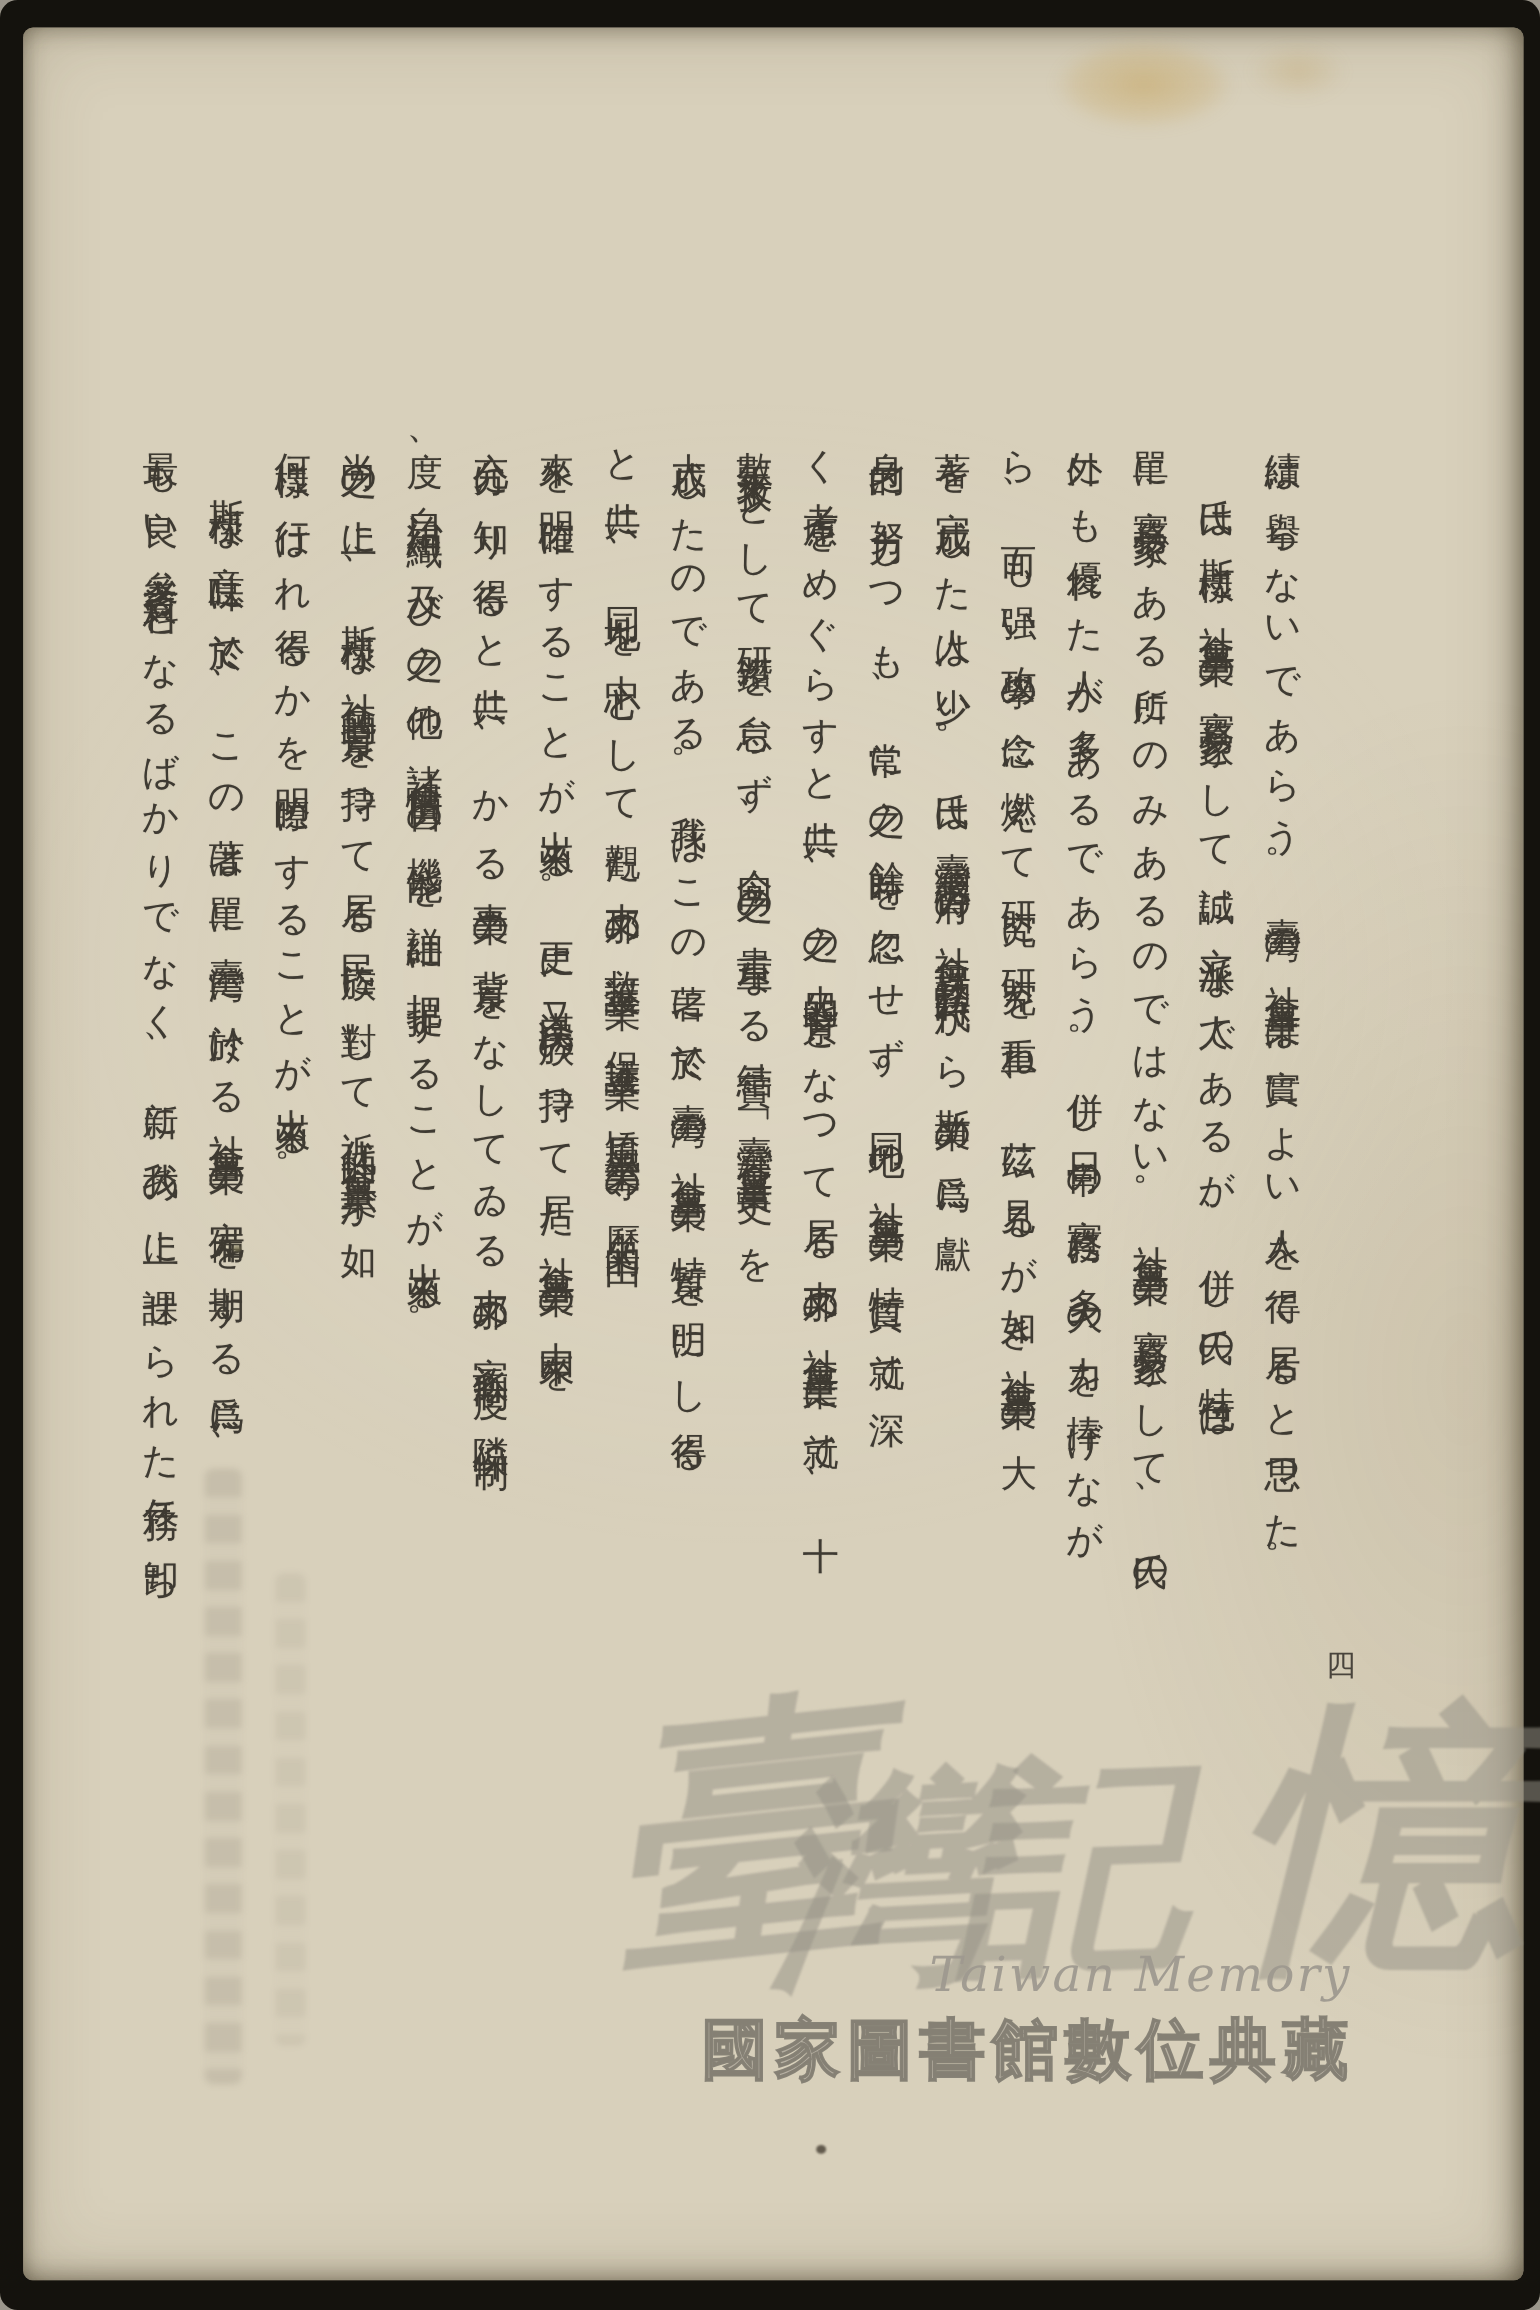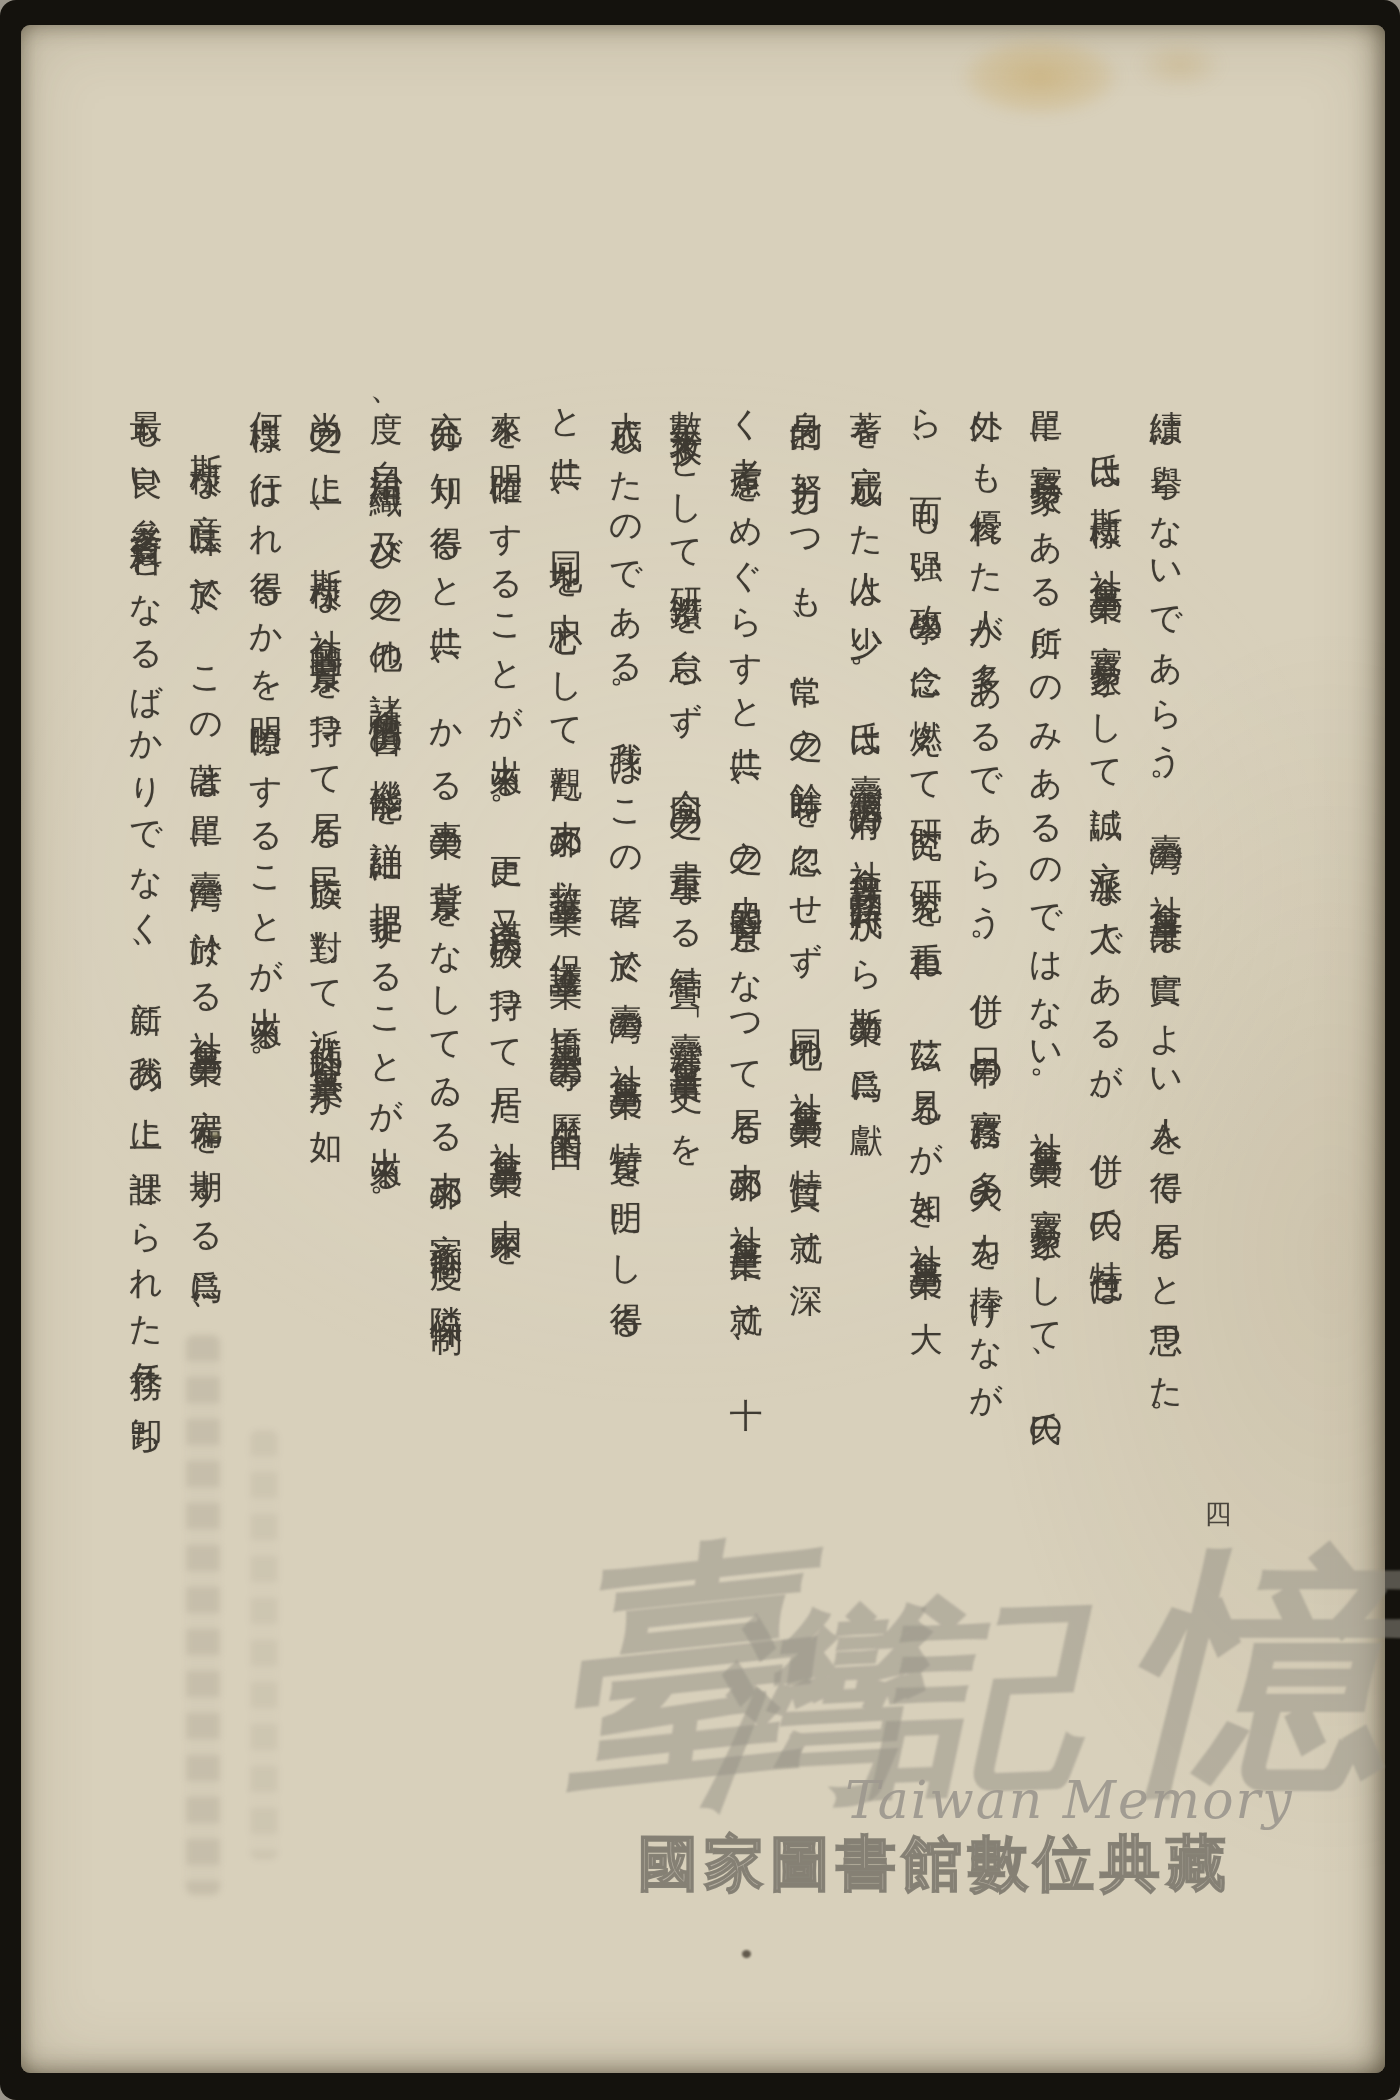--- a/index.html
+++ b/index.html
@@ -27,21 +27,21 @@
   .page-number{position:absolute;left:1200px;top:1482px;font-size:27px;color:#49443c;z-index:2;
         writing-mode:vertical-rl;text-orientation:upright;}
   
   .wm{position:absolute;z-index:5;pointer-events:none;}
   .wm-cal span{position:absolute;font-style:italic;font-weight:bold;color:rgba(150,145,135,.52);
         filter:blur(1px);line-height:1;}
   .wm-c0{left:552px;top:1540px;font-size:252px;transform:rotate(-6deg);}
   .wm-c1{left:698px;top:1606px;font-size:206px;transform:rotate(-3deg);}
   .wm-c2{left:870px;top:1592px;font-size:206px;transform:rotate(-2deg);}
   .wm-c3{left:1126px;top:1542px;font-size:258px;}
-  .wm-en{left:845px;top:1770px;font-size:52px;font-style:italic;color:rgba(158,153,143,.95);
+  .wm-en{left:845px;top:1770px;font-size:44px;font-style:italic;color:rgba(158,153,143,.95);
         letter-spacing:2px;filter:blur(.4px);}
   .wm-lib{left:638px;top:1824px;font-size:60px;font-weight:bold;letter-spacing:6px;
         color:rgba(173,167,155,.82);-webkit-text-stroke:1.5px rgba(128,123,112,.9);filter:blur(.3px);}
   
   .ghost{position:absolute;z-index:1;filter:blur(3px);border-radius:8px;
         background:repeating-linear-gradient(to bottom, rgba(110,102,88,.16) 0 26px, rgba(110,102,88,.03) 26px 42px);}
   .ghost1{left:186px;top:1335px;width:34px;height:560px;}
   .ghost2{left:250px;top:1430px;width:28px;height:430px;opacity:.6;}
   .speck{position:absolute;border-radius:50%;filter:blur(1px);z-index:3;}
   .speck1{left:742px;top:1950px;width:9px;height:8px;background:#4e463a;opacity:.85;}

